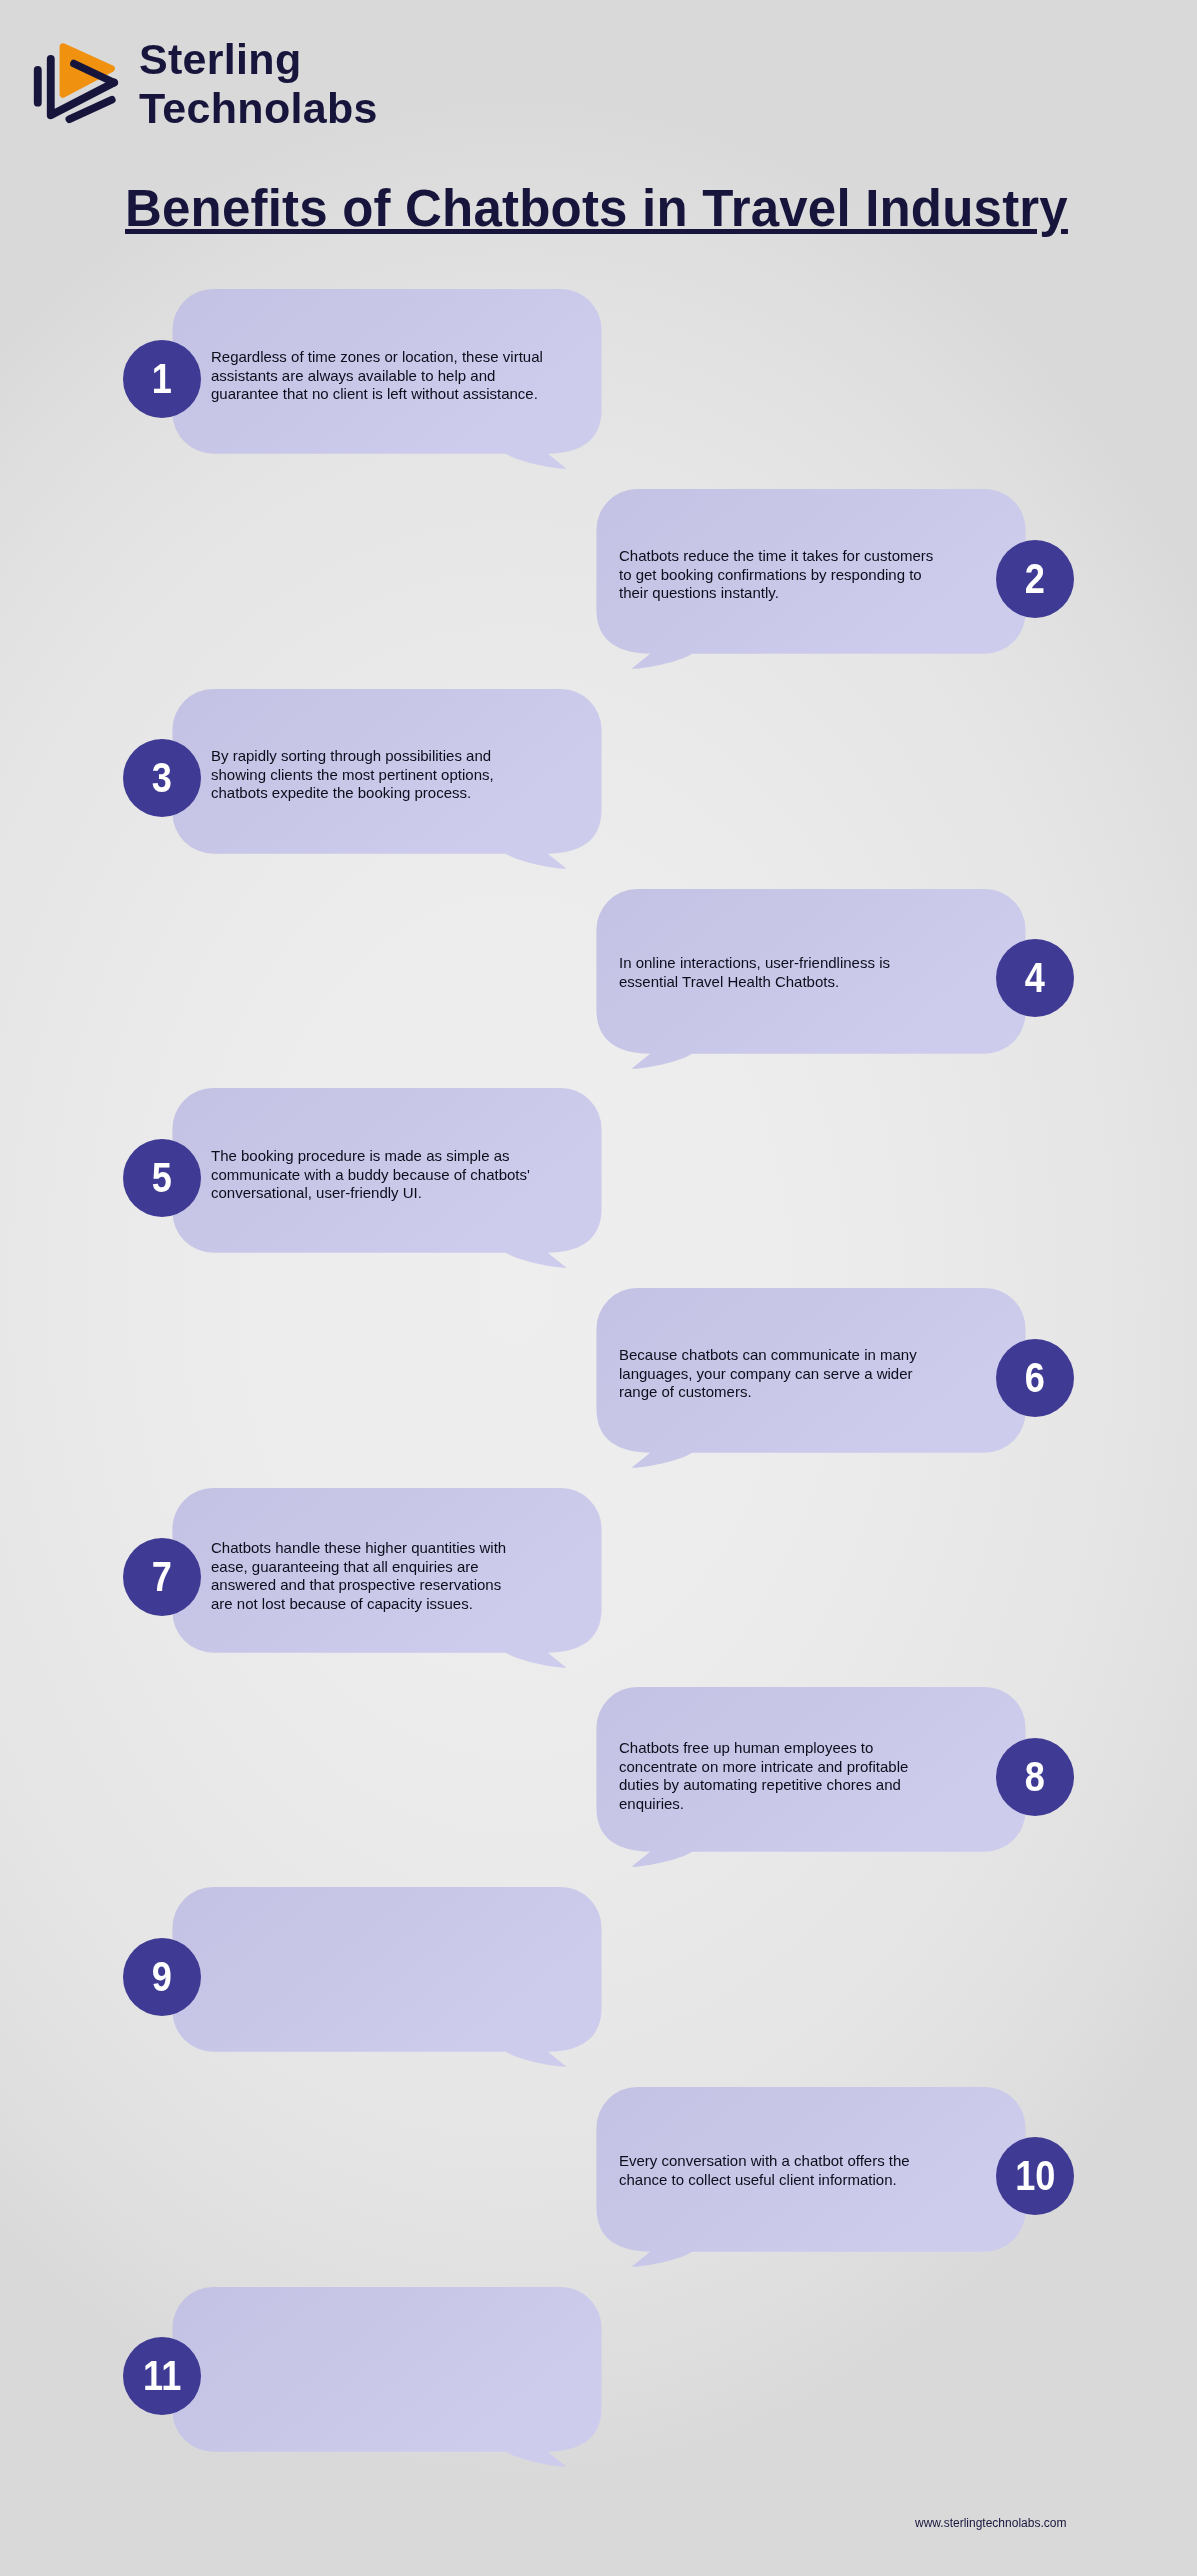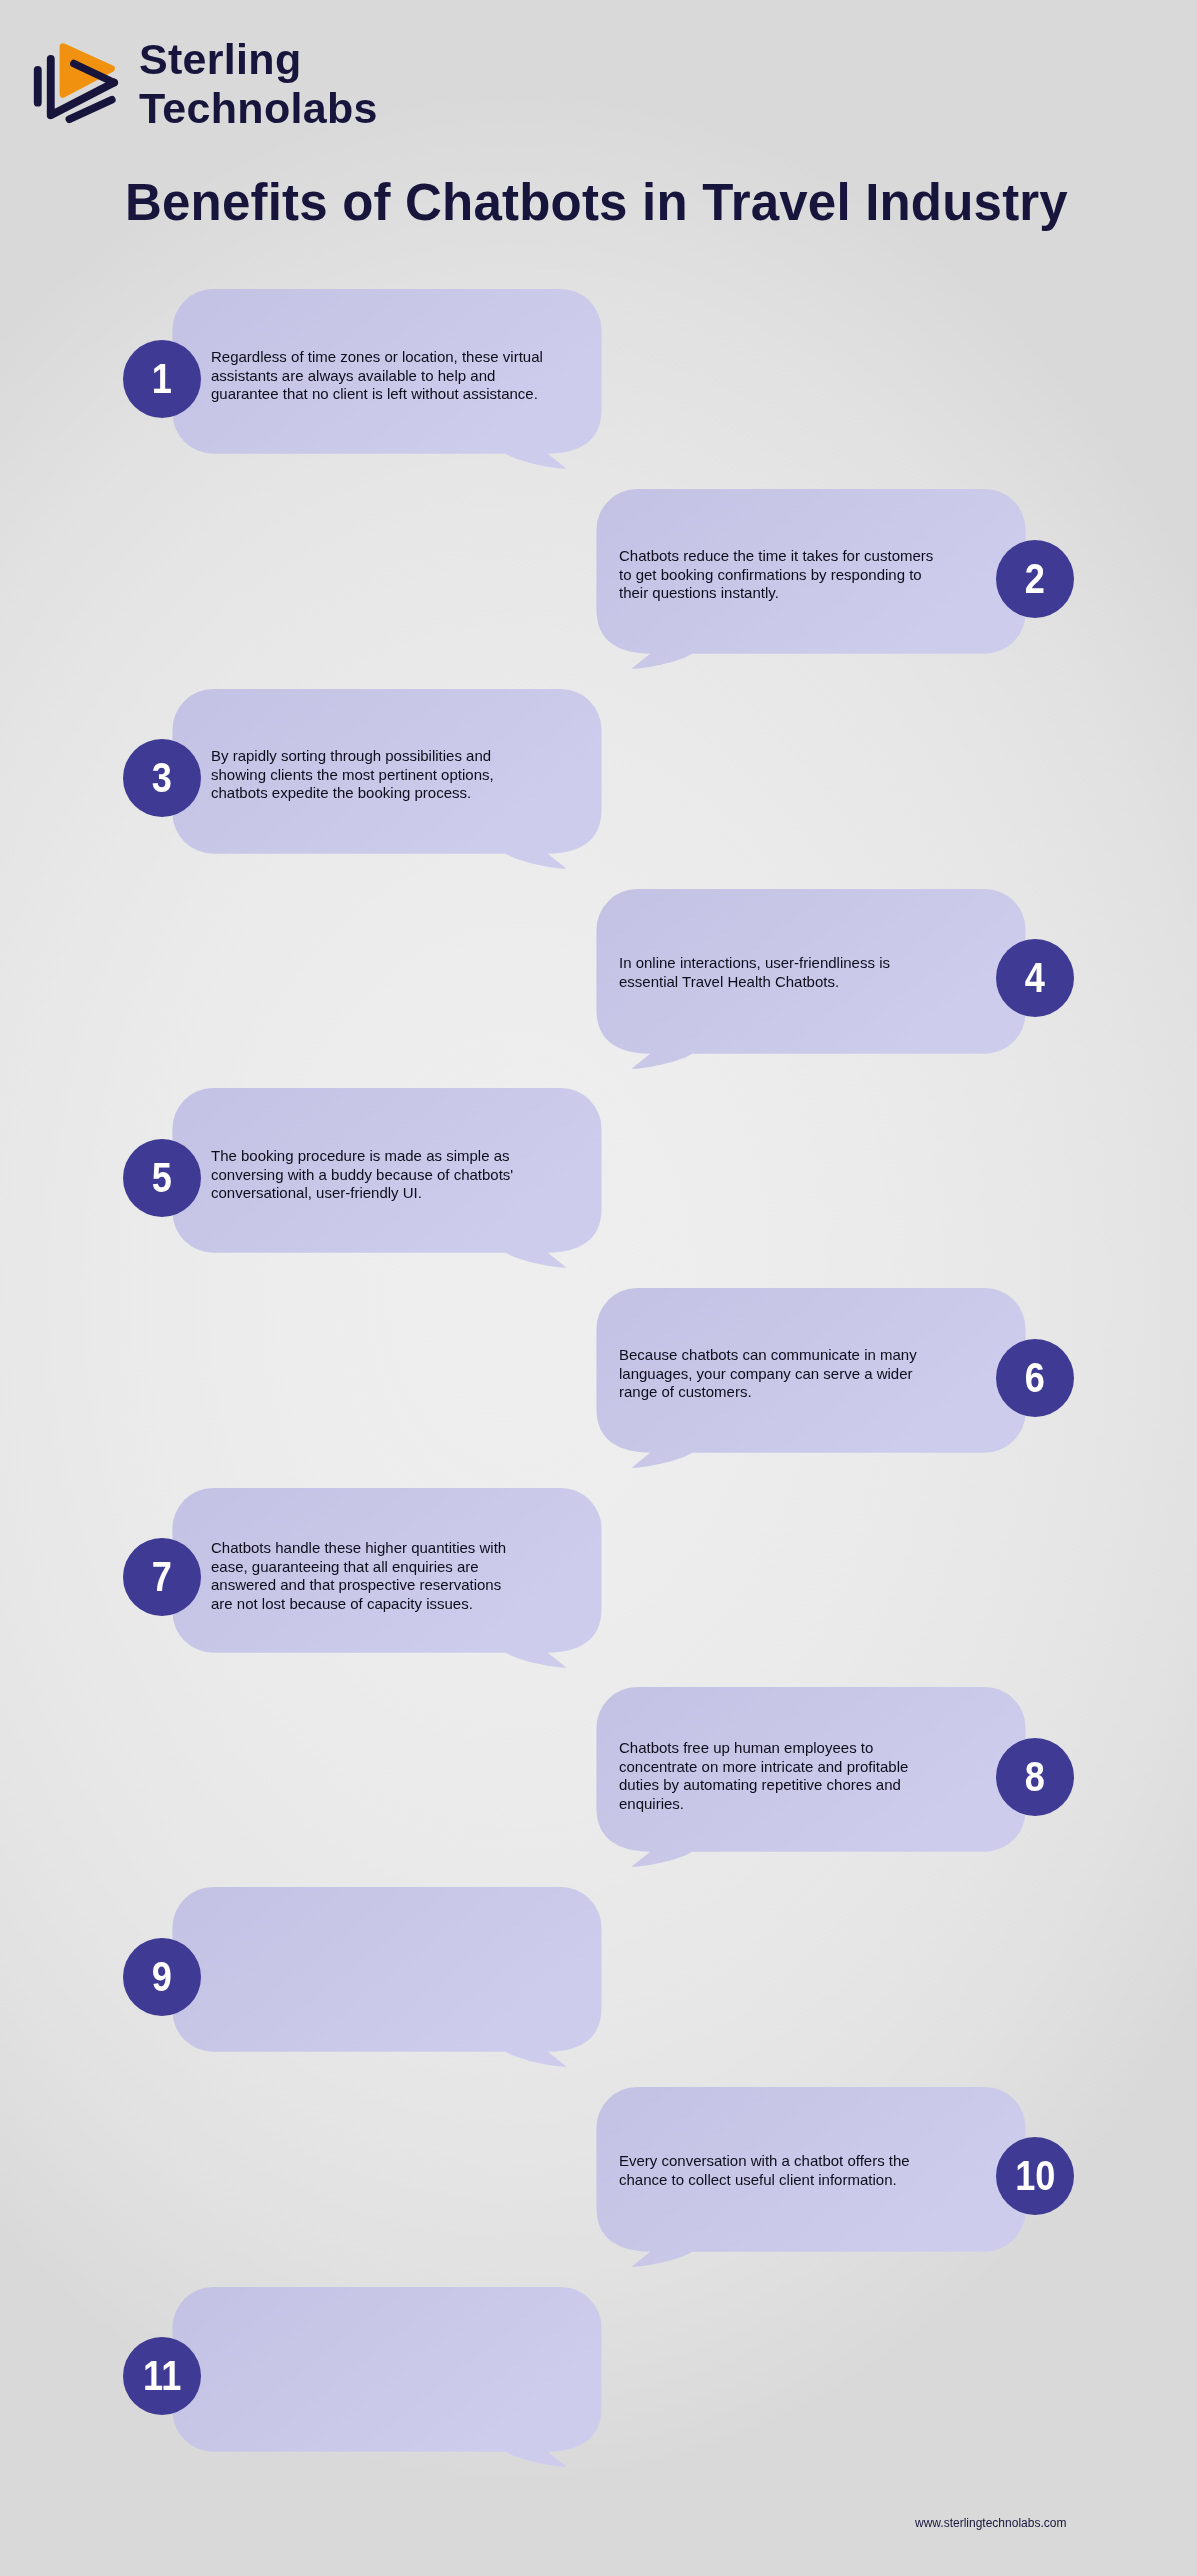--- a/index.html
+++ b/index.html
@@ -7,22 +7,22 @@
   body{width:1198px;height:2576px;overflow:hidden;background:#dcdcdc;
        font-family:"Liberation Sans",sans-serif;}
   #page{position:relative;width:1198px;height:2576px;overflow:hidden;background:#8b5cf6;}
   #bg{position:absolute;left:0;top:0;right:0;bottom:0;
     background:radial-gradient(ellipse 848px 1199px at 515px 1287px,
        #eeeeee 0%, #ededed 26%, #eaeaea 48%, #e6e6e6 68%, #e1e1e1 84%, #d9d9d9 100%);}
   .logo{position:absolute;left:0;top:0;}
   .logo-mark{position:absolute;left:23.4px;top:35px;}
   .logo-text{position:absolute;left:139px;top:35px;font-size:43px;font-weight:700;
      line-height:49px;color:#17153c;letter-spacing:0.3px;white-space:pre;}
-  .title{position:absolute;left:125px;top:174px;font-size:51px;font-weight:700;
-     line-height:58px;color:#17153c;letter-spacing:0.2px;white-space:nowrap;}
+  .title{position:absolute;left:125px;top:180px;font-size:51px;font-weight:700;
+     line-height:58px;color:#17153c;letter-spacing:0.2px;white-space:nowrap;text-decoration:underline;}
   .bubble{position:absolute;width:430px;height:165px;}
   .bubble svg{position:absolute;left:0;top:0;display:block;}
   .badge{position:absolute;width:78px;height:78px;border-radius:50%;
      background:#3f3a93;color:#ffffff;font-size:42px;font-weight:700;
      line-height:78px;text-align:center;}
   .badge span{display:inline-block;transform:scaleX(0.86);transform-origin:center;}
   .txt{position:absolute;font-size:15px;line-height:18.6px;color:#0d0d1c;white-space:pre;}
   .footer{position:absolute;top:2512px;left:915px;font-size:12px;line-height:23.4px;color:#17153c;white-space:nowrap;}
 </style>
 </head>
@@ -110,21 +110,21 @@
       <defs>
           <linearGradient id="bg4" x1="0" y1="0" x2="0.95" y2="0.5">
             <stop offset="0" stop-color="#C3C2E4"></stop>
             <stop offset="1" stop-color="#CDCCEC"></stop>
           </linearGradient>
         </defs>
     </svg>
   </div>
   <div class="badge" style="left:123px;top:1139px"><span>5</span></div>
   <div class="txt" style="left:211px;top:1147px">The booking procedure is made as simple as
-conversing with a buddy because of chatbots'
+communicate with a buddy because of chatbots'
 conversational, user-friendly UI.</div>
   <div class="bubble bubble-right" style="left:596px;top:1288px">
     <svg width="430" height="181" viewBox="0 0 735 310">
         <path d="M70,0 H665 A70,70 0 0 1 735,70 V212 A70,70 0 0 1 665,282 H164 C140.6,297.3 78.2,308.3 60,308 L92,282 C40,282 0,262 0,207 V70 A70,70 0 0 1 70,0 Z" fill="url(#bg5)"></path>
       <defs>
           <linearGradient id="bg5" x1="0" y1="0" x2="0.95" y2="0.5">
             <stop offset="0" stop-color="#C3C2E4"></stop>
             <stop offset="1" stop-color="#CDCCEC"></stop>
           </linearGradient>
         </defs>

